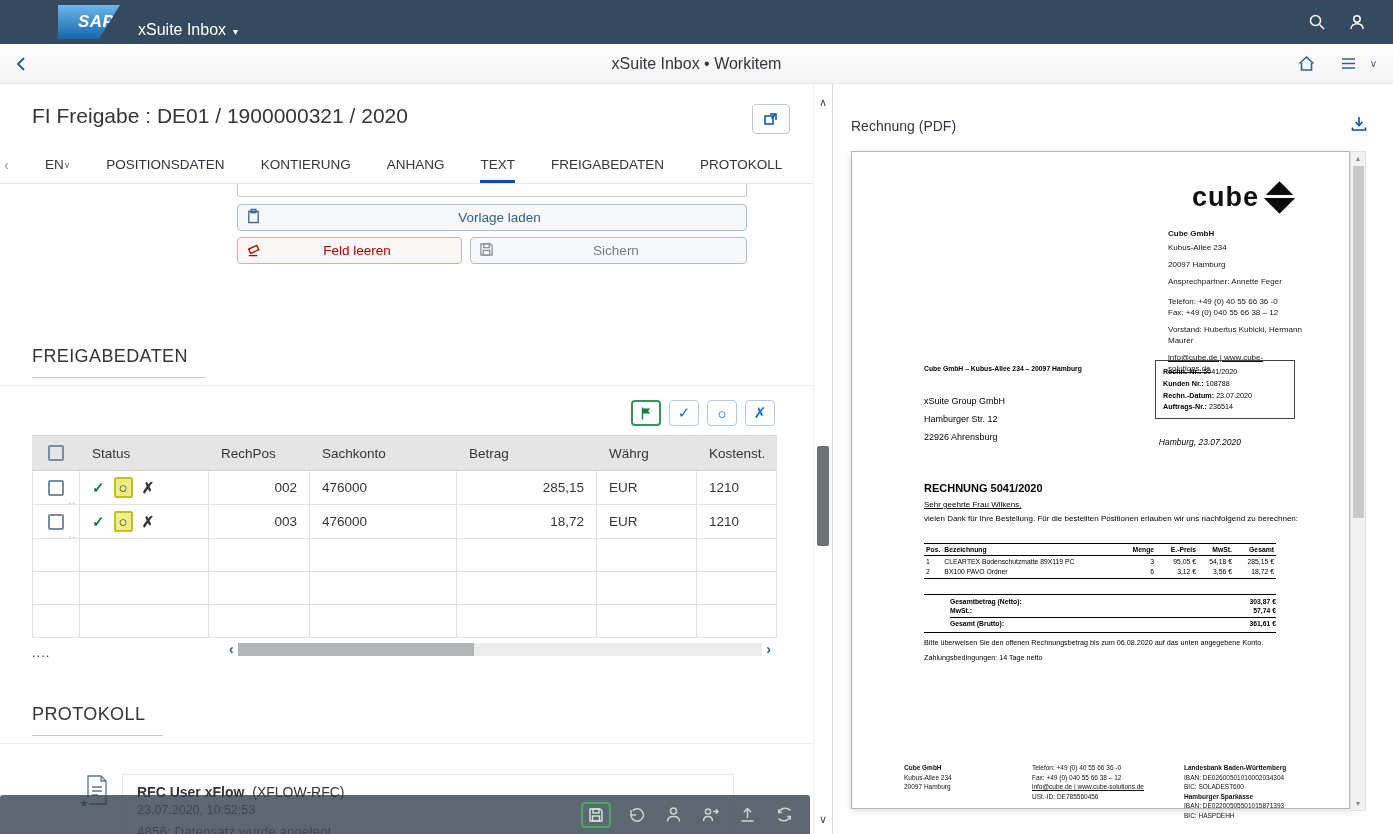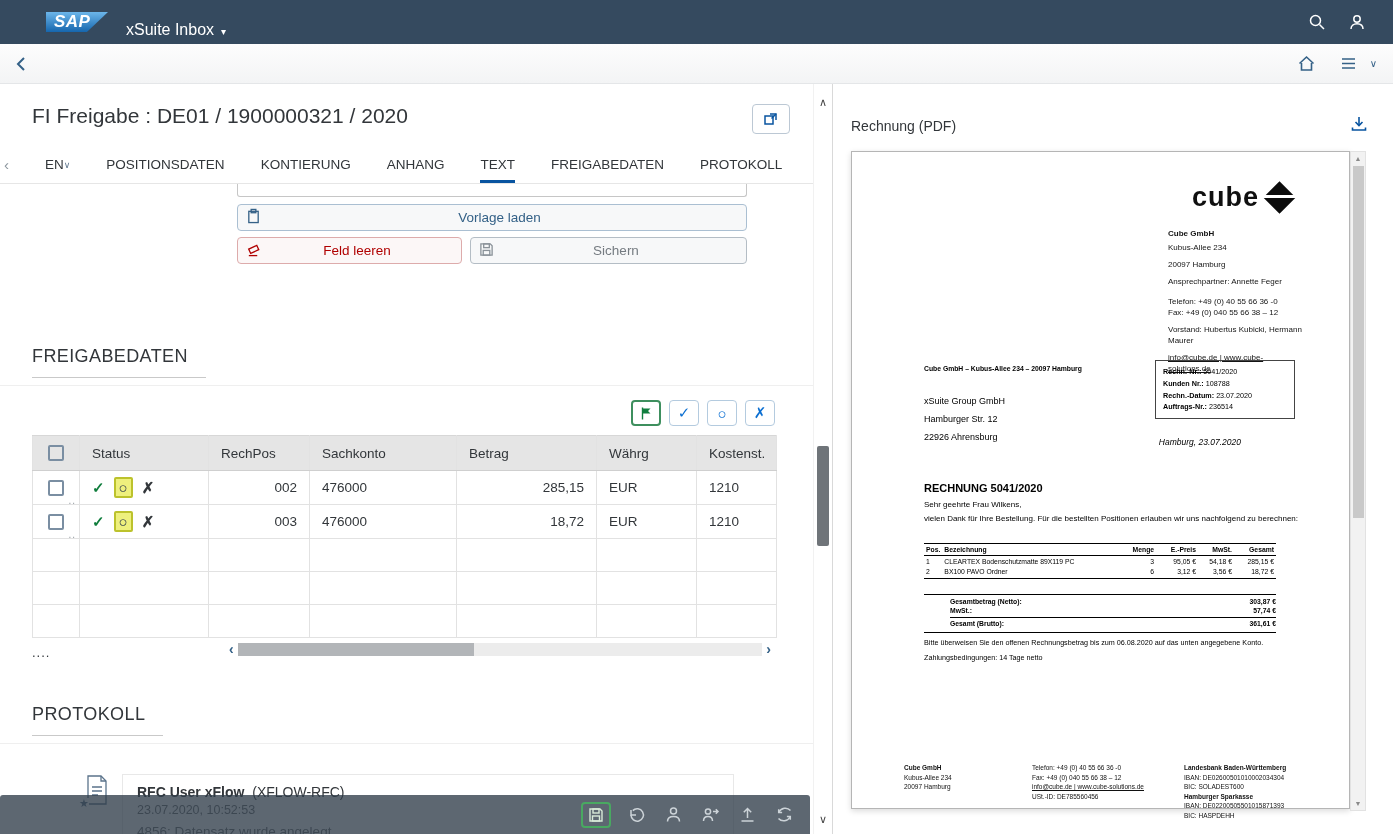--- a/index.html
+++ b/index.html
@@ -2,22 +2,22 @@
 <html><head>
 <meta charset="utf-8">
 <style>
   *{box-sizing:border-box;margin:0;padding:0;}
   html,body{width:1393px;height:834px;overflow:hidden;background:#fff;
     font-family:"Liberation Sans",sans-serif;color:#32363a;}
   button{font-family:inherit;background:none;border:none;cursor:pointer;color:inherit;}
 
   
   .shell{height:44px;background:#354a5f;display:flex;align-items:center;}
-  .sap-logo{width:62px;height:20px;margin-left:46px;background:linear-gradient(180deg,#6cb6ea,#1666ad);
-    clip-path:polygon(0 0,100% 0,66% 100%,0 100%);display:flex;align-items:center;padding-left:8px;}
+  .sap-logo{width:62px;height:34px;margin-left:58px;background:linear-gradient(180deg,#6cb6ea,#1666ad);
+    clip-path:polygon(0 0,100% 0,66% 100%,0 100%);display:flex;align-items:center;padding-left:20px;}
   .sap-logo span{color:#fff;font-weight:bold;font-style:italic;font-size:17px;letter-spacing:.5px;}
   .shell-title{display:flex;align-items:center;gap:7px;margin-left:18px;color:#fff;font-size:16px;margin-top:16px;}
   .shell-title .caret{font-size:10px;margin-top:2px;}
   .shell-sp{flex:1;}
   .shell-ic{width:40px;height:40px;display:flex;align-items:center;justify-content:center;}
   .shell-ic svg{stroke:#fff;fill:none;stroke-width:1.5;}
   .shell-pad{width:16px;}
 
   
   .navbar{height:40px;background:linear-gradient(180deg,#fdfdfd,#f3f4f5);border-bottom:1px solid #e4e6e8;
@@ -157,21 +157,21 @@
   .inv-addr .g6{margin-top:6px;}
   .inv-addr .g9{margin-top:9px;}
   .inv-addr .ul{text-decoration:underline;}
   .inv-sender{position:absolute;top:213px;left:72px;font-size:6.8px;font-weight:bold;}
   .inv-recipient{position:absolute;top:240px;left:72px;font-size:9px;line-height:18px;}
   .inv-meta{position:absolute;top:208px;left:303px;width:140px;border:1px solid #444;padding:5px 7px;
     font-size:7.2px;line-height:11.8px;}
   .inv-meta b{font-weight:bold;}
   .inv-date{position:absolute;top:285px;left:0;width:389px;text-align:right;font-size:8.5px;font-style:italic;}
   .inv-h1{position:absolute;top:330px;left:72px;font-size:11px;font-weight:bold;}
-  .inv-sal{position:absolute;top:348px;left:72px;font-size:8px;}
+  .inv-sal{position:absolute;top:348px;left:72px;font-size:8px;text-decoration:underline;}
   .inv-intro{position:absolute;top:362px;left:72px;font-size:8px;width:392px;}
   .inv-table{position:absolute;top:391px;left:72px;width:352px;border-collapse:collapse;font-size:6.8px;}
   .inv-table th{border-top:1.5px solid #000;border-bottom:1px solid #000;padding:2px;font-weight:bold;text-align:left;}
   .inv-table td{padding:1.5px 2px;}
   .inv-table tr.last td{border-bottom:1px solid #000;padding-bottom:3px;}
   .inv-table .r{text-align:right;}
   .c-pos{width:18px;}.c-bez{width:182px;}.c-menge{width:32px;}.c-epreis{width:42px;}.c-mwst{width:36px;}.c-gesamt{width:42px;}
   .inv-totals{position:absolute;top:442px;left:72px;width:352px;font-size:6.8px;border-top:1px solid #000;padding-top:3px;}
   .inv-totals .trow{display:flex;line-height:8.5px;}
   .inv-totals .lbl{font-weight:bold;margin-left:26px;}
@@ -213,20 +213,21 @@
   </button>
   <div class="shell-pad"></div>
 </div>
 
 <div class="navbar">
   <button class="nav-back">
     <svg width="16" height="16" viewBox="0 0 16 16">
         <polyline points="10 2 4 8 10 14"></polyline>
       </svg>
   </button>
+  <div class="nav-title">xSuite Inbox • Workitem</div>
   <div class="nav-right">
     <button class="nav-ic">
       <svg width="19" height="19" viewBox="0 0 19 19">
           <path d="M2.5 9.5 9.5 3l7 6.5"></path>
           <path d="M4.5 9v7h10V9"></path>
         </svg>
     </button>
     <button class="nav-ic">
       <svg width="19" height="19" viewBox="0 0 19 19">
           <path d="M3 5h13M3 9.5h13M3 14h13"></path>

